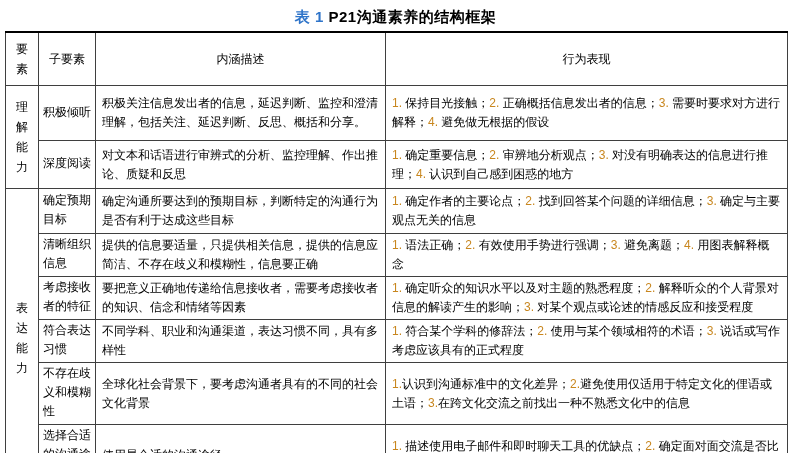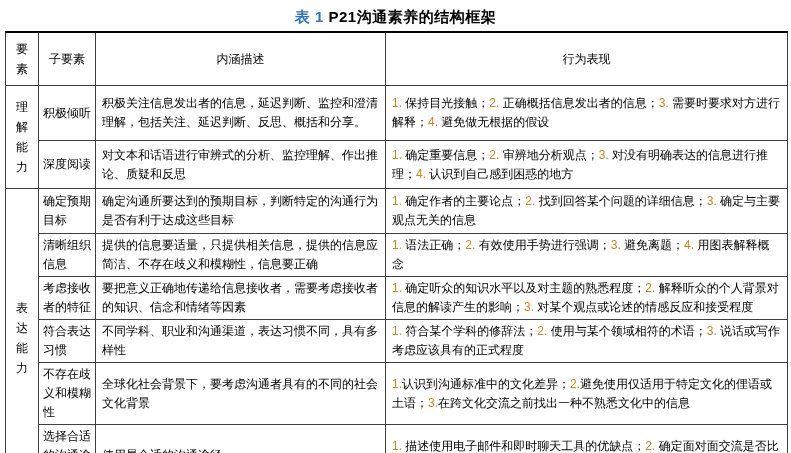--- a/index.html
+++ b/index.html
@@ -29,21 +29,21 @@
   col.c-desc{width:290px;}
   col.c-beh{width:402px;}
   th,td{
     border:1px solid var(--border);
     vertical-align:middle;
     font-weight:normal;
     padding:2px 3px;
     line-height:19px;
   }
   th{text-align:center;}
-  td.sub{text-align:left;word-break:break-all;padding:2px 4px;}
+  td.sub{text-align:left;word-break:break-all;padding:2px 4px;font-family:Liberation Mono, monospace;}
   td.desc{text-align:left;padding:2px 6px;margin-top:23px;}
   .v{
     width:13px;margin:4px auto;word-break:break-all;
     text-align:center;line-height:20px;
   }
   .behavior .num{color:var(--num);}
 </style>
 </head>
 <body>
 

